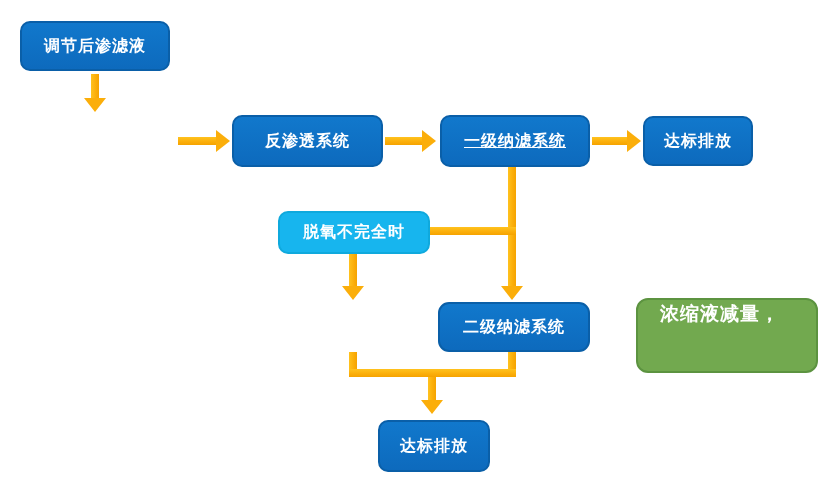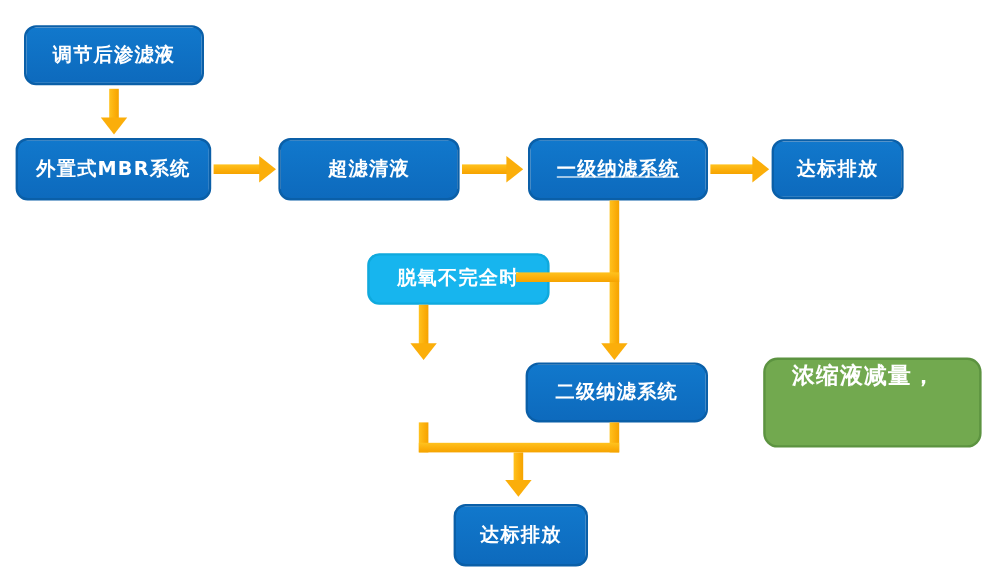--- a/index.html
+++ b/index.html
@@ -43,29 +43,28 @@
   .head.down{border-left:11px solid transparent;border-right:11px solid transparent;border-top:14px solid var(--arrow);}
   .head.right{border-top:11px solid transparent;border-bottom:11px solid transparent;border-left:14px solid var(--arrow);}
 </style>
 </head>
 <body>
 
 <div class="canvas">
 
   <div class="node process" style="left:20px;top:21px;width:150px;height:50px;">调节后渗滤液</div>
 
-  <div class="node process" style="left:13px;top:115px;width:163px;height:52px;">外置式MBR系统</div>
 
-  <div class="node process" style="left:232px;top:115px;width:151px;height:52px;">超滤清液</div>
+  <div class="node process" style="left:232px;top:115px;width:151px;height:52px;">反渗透系统</div>
 
   <div class="node process" style="left:440px;top:115px;width:150px;height:52px;text-decoration:underline;">一级纳滤系统</div>
 
   <div class="node process" style="left:643px;top:116px;width:110px;height:50px;">达标排放</div>
 
-  <div class="node condition" style="left:278px;top:211px;width:152px;height:43px;margin-left:28px;">脱氧不完全时</div>
+  <div class="node condition" style="left:278px;top:211px;width:152px;height:43px;">脱氧不完全时</div>
 
 
   <div class="node process" style="left:438px;top:302px;width:152px;height:50px;border-radius:11px;">二级纳滤系统</div>
 
   <div class="node process" style="left:378px;top:420px;width:112px;height:52px;">达标排放</div>
 
   <div class="node note" style="left:636px;top:298px;width:182px;height:75px;">
     <span>浓缩液减量，</span>
   </div>
 

